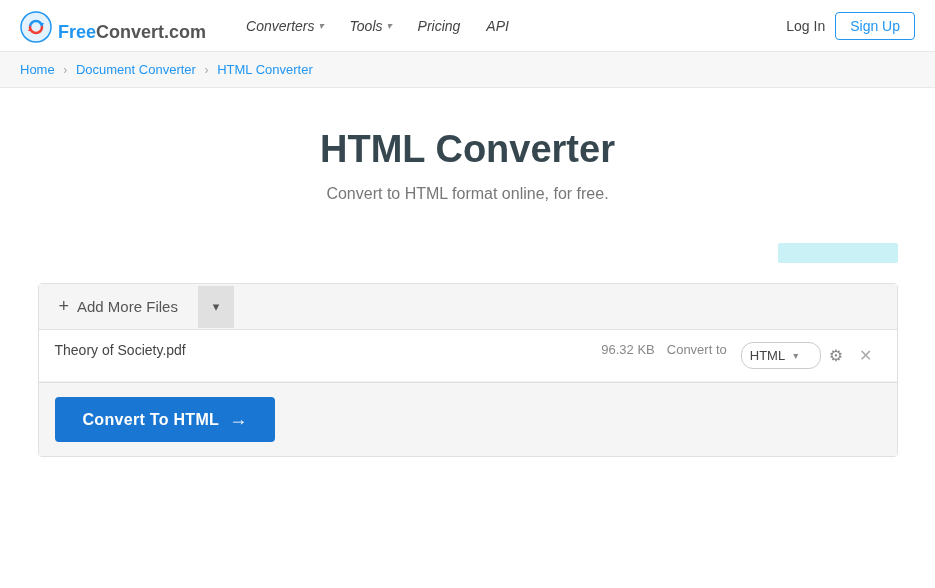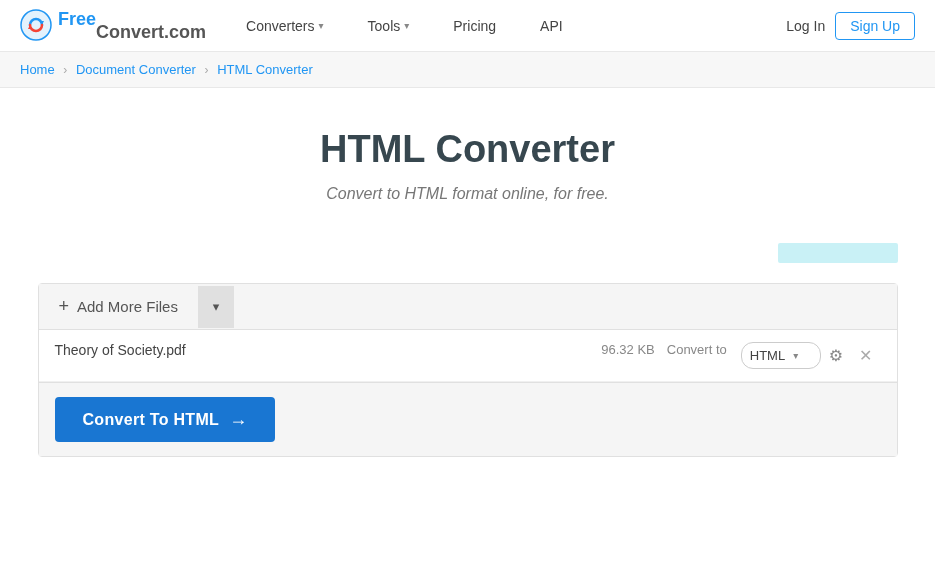--- a/index.html
+++ b/index.html
@@ -9,21 +9,21 @@
     .header {
       display: flex;
       align-items: center;
       padding: 0 20px;
       height: 52px;
       border-bottom: 1px solid #e8e8e8;
       background: #fff;
     }
     .logo-area {
       display: flex;
-      align-items: flex-start;
+      align-items: flex-end;
       margin-right: 30px;
       text-decoration: none;
     }
     .logo-icon {
       width: 32px;
       height: 32px;
       margin-right: 6px;
     }
     .logo-text-free {
       color: #2196F3;
@@ -32,22 +32,23 @@
     }
     .logo-text-convert {
       color: #555;
       font-size: 18px;
       font-weight: 700;
       margin-top: 13px;
     }
     .nav {
       display: flex;
       align-items: center;
-      gap: 24px;
+      gap: 6px;
       flex: 1;
+      font-style: italic;
     }
     .nav-item {
       display: flex;
       align-items: center;
       padding: 6px 10px;
       color: #444;
       font-size: 14px;
       text-decoration: none;
       cursor: pointer;
       border-radius: 4px;
@@ -113,21 +114,20 @@
       font-size: 38px;
       font-weight: 700;
       color: #37474f;
       margin-bottom: 14px;
     }
     .page-subtitle {
       text-align: center;
       font-size: 16px;
       color: #777;
       margin-bottom: 40px;
-      font-style: italic;
     }
 
     
     .ad-area {
       display: flex;
       justify-content: flex-end;
       margin-bottom: 20px;
     }
     .ad-placeholder {
       width: 120px;

